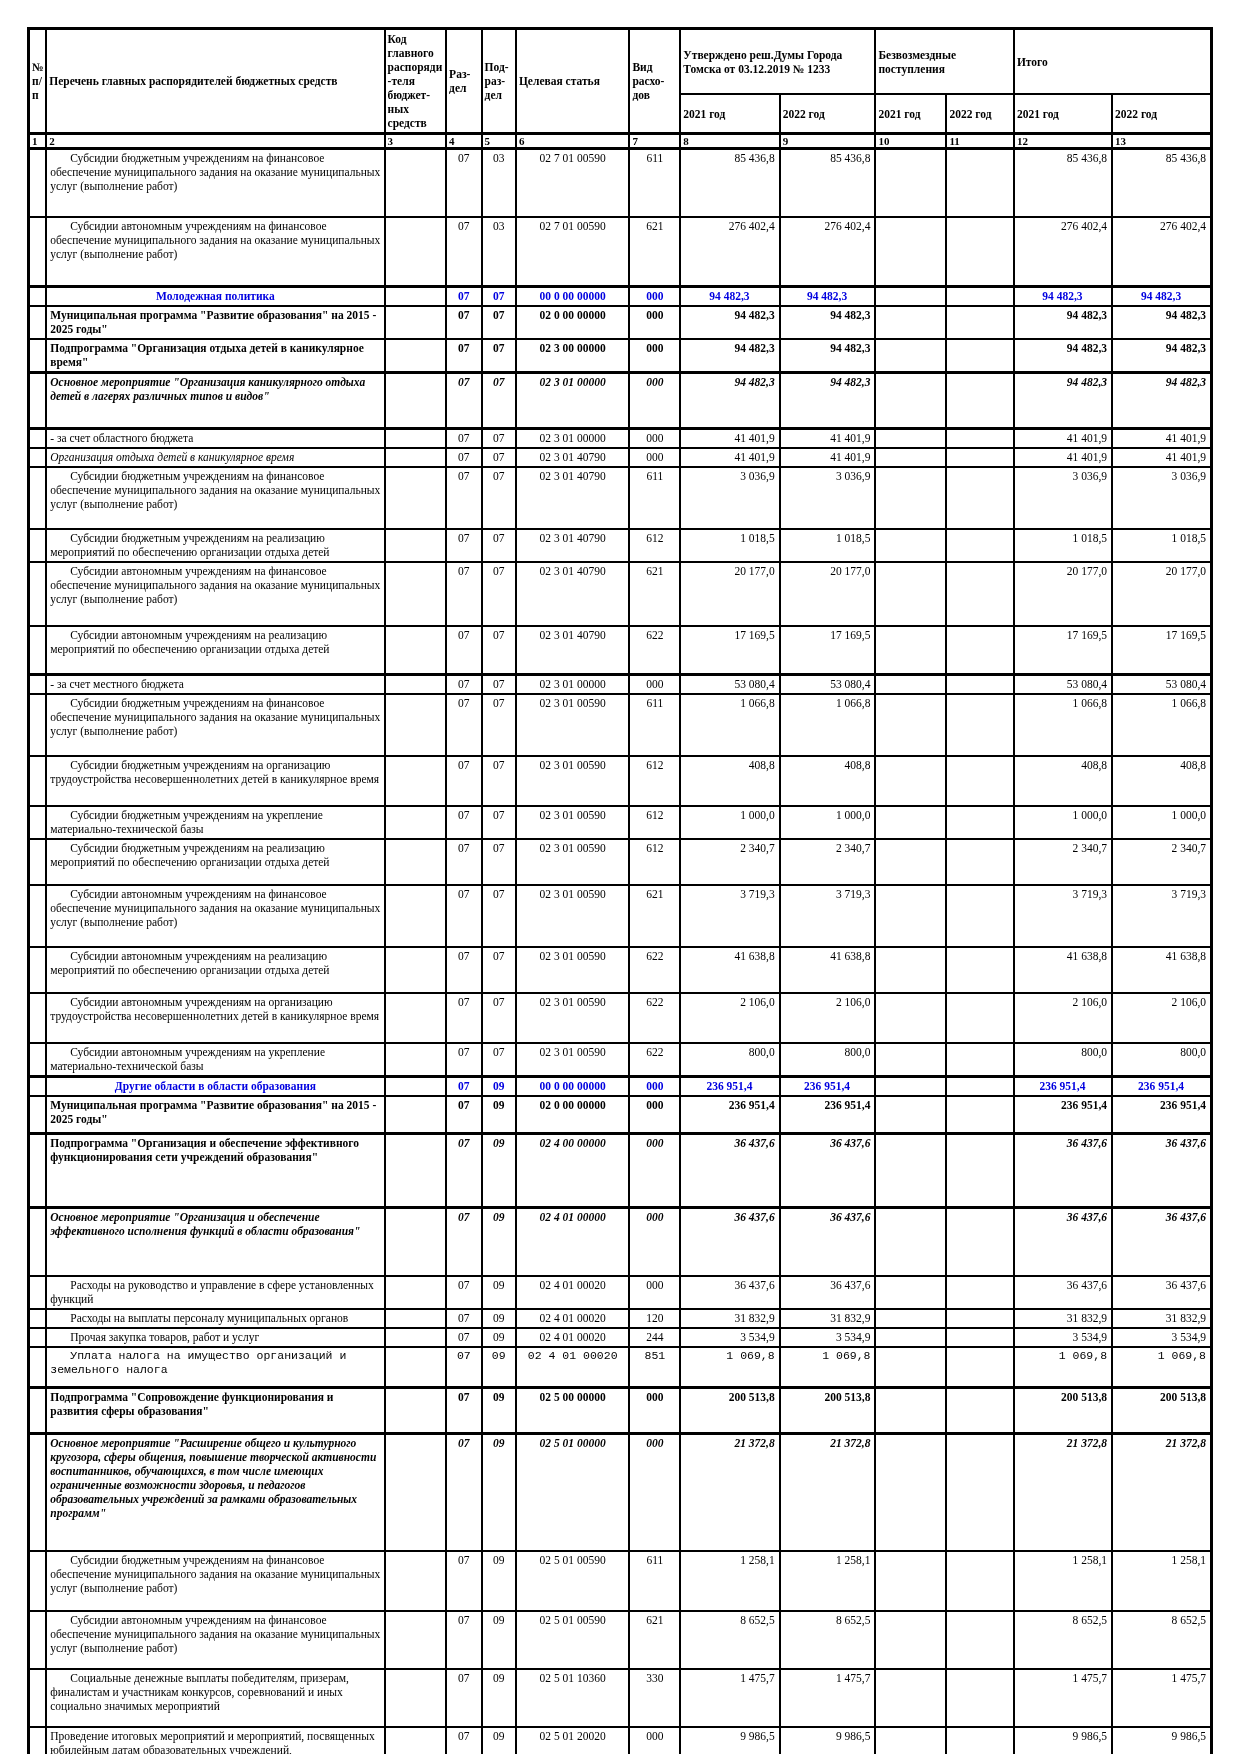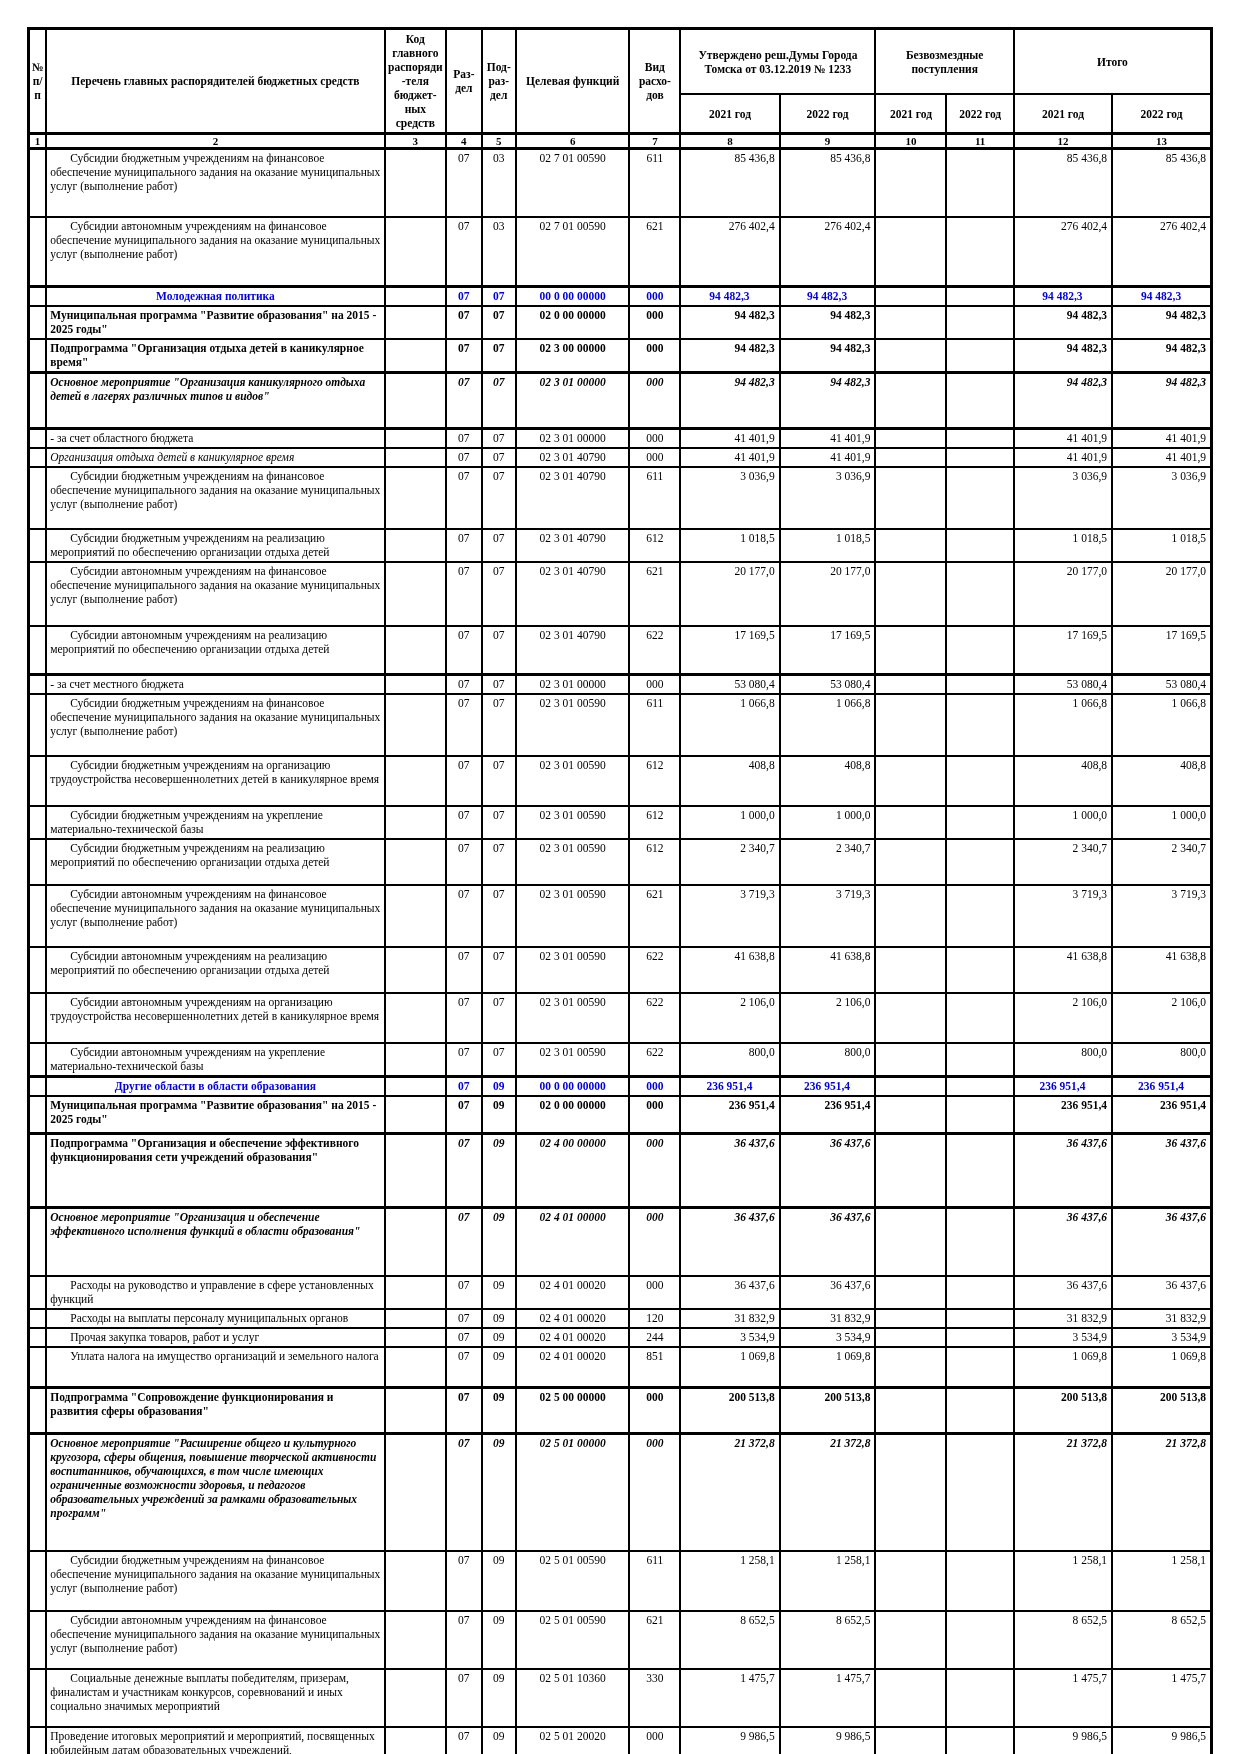--- a/index.html
+++ b/index.html
@@ -1,21 +1,21 @@
 <!DOCTYPE html>
 <html><head>
 <meta charset="utf-8">
 <style>
   html,body{margin:0;padding:0;background:#ffffff;}
   body{width:1240px;height:1754px;position:relative;font-family:"Liberation Serif","DejaVu Serif",serif;color:#000;}
   .page{position:absolute;left:27px;top:27px;width:1186px;}
   table{border-collapse:collapse;table-layout:fixed;width:100%;}
   th,td{border:2px solid #000;vertical-align:top;padding:1px 3px 2px 3px;font-size:11.5px;line-height:1.22;overflow:hidden;word-wrap:break-word;}
   table{border:3px solid #000;}
-  thead th{text-align:center;vertical-align:middle;font-weight:700;font-size:11.5px;padding:2px;}
+  thead th{text-align:left;vertical-align:middle;font-weight:700;font-size:11.5px;padding:2px;}
   thead tr.nums th{font-size:11px;border-top:3px solid #000;border-bottom:3px solid #000;padding:0 2px;line-height:1.1;}
   td.name{text-align:left;}
   td.code{text-align:center;}
   td.num{text-align:right;padding-right:4px;white-space:nowrap;}
   tr.sec td{color:#0000e0;font-weight:700;text-align:center;}
   tr.b td{font-weight:700;}
   tr.bi td{font-weight:700;font-style:italic;}
   tr.i td{margin-left:40px;}
   tr.in td.name{font-style:italic;}
   tr.ic td.code,tr.ic td.num{font-style:italic;}
@@ -35,21 +35,21 @@
   tbody tr:nth-child(14){height:62px;}
   tbody tr:nth-child(15){height:50px;}
   tbody tr:nth-child(17){height:46px;}
   tbody tr:nth-child(18){height:62px;}
   tbody tr:nth-child(19){height:46px;}
   tbody tr:nth-child(20){height:50px;}
   tbody tr:nth-child(23){height:38px;}
   tbody tr:nth-child(24){height:74px;}
   tbody tr:nth-child(25){height:68px;}
   tbody tr:nth-child(26){height:26px;}
-  tbody tr:nth-child(29){height:40px;}
+  tbody tr:nth-child(29){height:40px;font-family:Liberation Mono, monospace;}
   tbody tr:nth-child(30){height:46px;}
   tbody tr:nth-child(31){height:118px;}
   tbody tr:nth-child(32){height:60px;}
   tbody tr:nth-child(33){height:58px;}
   tbody tr:nth-child(34){height:58px;}
   tbody tr:nth-child(35){height:86px;}
   tbody tr:nth-child(36){height:24px;}
   tbody tr:nth-child(40){height:102px;}
   tbody tr:nth-child(41){height:54px;}
 </style>
@@ -73,21 +73,21 @@
         <col style="width:8.3%">
         <col style="width:8.4%">
     </colgroup>
     <thead>
       <tr>
         <th rowspan="2">№ п/п</th>
         <th rowspan="2">Перечень главных распорядителей бюджетных средств</th>
         <th rowspan="2">Код главного распоряди-теля бюджет-ных средств</th>
         <th rowspan="2">Раз-дел</th>
         <th rowspan="2">Под-раз-дел</th>
-        <th rowspan="2">Целевая функций</th>
+        <th rowspan="2">Целевая статья</th>
         <th rowspan="2">Вид расхо-дов</th>
         <th colspan="2">Утверждено реш.Думы Города Томска от 03.12.2019 № 1233</th>
         <th colspan="2">Безвозмездные поступления</th>
         <th colspan="2">Итого</th>
       </tr>
       <tr>
         <th>2021 год</th>
         <th>2022 год</th>
         <th>2021 год</th>
         <th>2022 год</th>

